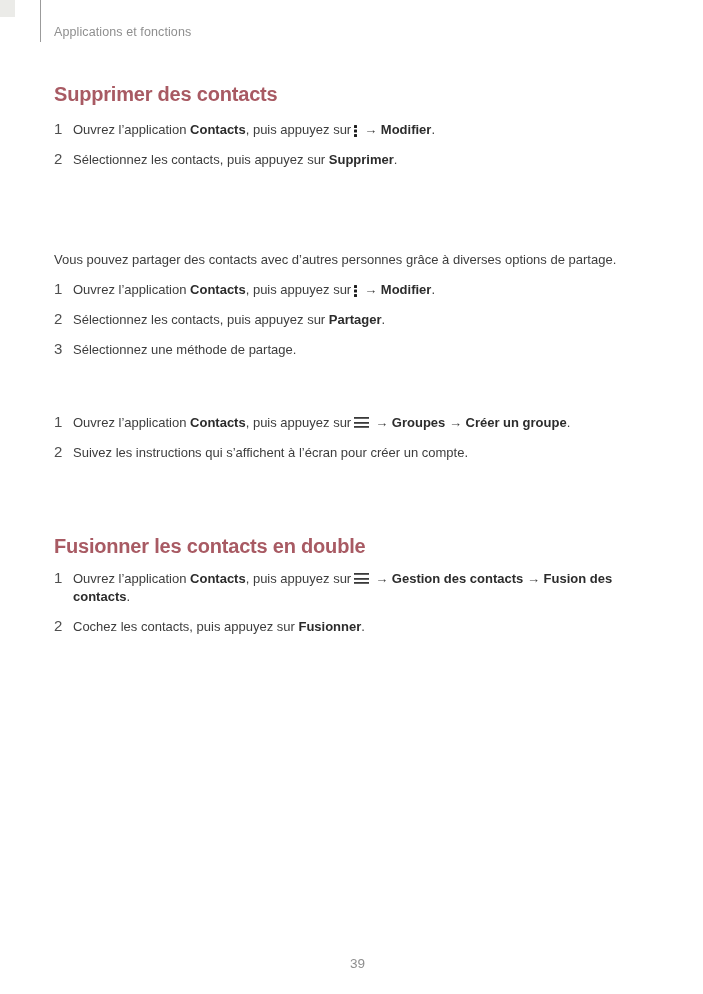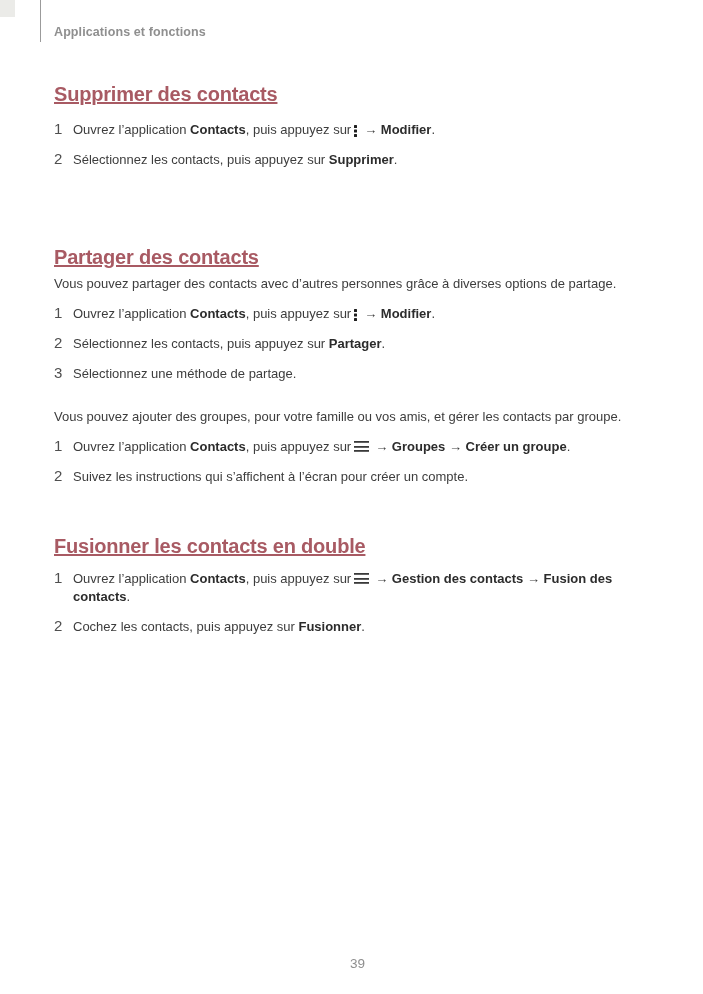--- a/index.html
+++ b/index.html
@@ -25,34 +25,33 @@
     background:#ebebe8;
   }
   .header-rule{
     position:absolute;left:40px;top:0;width:1px;height:42px;
     background:#9b9b9b;
   }
   .running-header{
     position:absolute;left:54px;top:25px;
     font-size:12.5px;line-height:14px;color:var(--muted);
     letter-spacing:0.1px;
-    font-weight:bold;
   }
   .content{
     position:absolute;left:54px;right:44px;top:0;bottom:0;
   }
   .section{position:absolute;left:0;right:0;}
   .section.pos-1{top:82px;}
   .section.pos-2{top:245px;}
   .section.pos-3{top:402px;}
   .section.pos-4{top:534px;}
   .section-title{
     margin:0;
     font-size:20px;line-height:24px;font-weight:700;
-    letter-spacing:-0.2px;color:var(--heading);text-decoration:underline;
+    letter-spacing:-0.2px;color:var(--heading);
   }
   .intro{margin:6px 0 0;font-size:13px;line-height:18px;}
   .steps{list-style:none;margin:11px 0 0;padding:0;}
   .section.no-intro .steps{margin-top:14px;}
   .step{display:flex;align-items:baseline;}
   .step + .step{margin-top:11px;}
   .step-num{
     flex:0 0 19px;
     font-size:15px;line-height:18px;color:var(--num);
   }
@@ -93,40 +92,38 @@
     <span class="step-num">1</span>
     <span class="step-body"><span>Ouvrez l’application </span><span class="b">Contacts</span><span>, puis appuyez sur</span><span class="icon more-vertical"></span><span>→ </span><span class="b">Modifier</span><span>.</span></span>
   </li>
           <li class="step">
     <span class="step-num">2</span>
     <span class="step-body"><span>Sélectionnez les contacts, puis appuyez sur </span><span class="b">Supprimer</span><span>.</span></span>
   </li>
         </ol>
   </section>
       <section class="section pos-2">
-    <h1 class="section-title">Partager des contacts</h1>
     <p class="intro"><span>Vous pouvez partager des contacts avec d’autres personnes grâce à diverses options de partage.</span></p>
     <ol class="steps">
           <li class="step">
     <span class="step-num">1</span>
     <span class="step-body"><span>Ouvrez l’application </span><span class="b">Contacts</span><span>, puis appuyez sur</span><span class="icon more-vertical"></span><span>→ </span><span class="b">Modifier</span><span>.</span></span>
   </li>
           <li class="step">
     <span class="step-num">2</span>
     <span class="step-body"><span>Sélectionnez les contacts, puis appuyez sur </span><span class="b">Partager</span><span>.</span></span>
   </li>
           <li class="step">
     <span class="step-num">3</span>
     <span class="step-body"><span>Sélectionnez une méthode de partage.</span></span>
   </li>
         </ol>
 
   </section>
       <section class="section pos-3">
-    <p class="intro"><span>Vous pouvez ajouter des groupes, pour votre famille ou vos amis, et gérer les contacts par groupe.</span></p>
     <ol class="steps">
           <li class="step">
     <span class="step-num">1</span>
     <span class="step-body"><span>Ouvrez l’application </span><span class="b">Contacts</span><span>, puis appuyez sur</span><span class="icon menu"></span><span>→ </span><span class="b">Groupes</span><span> → </span><span class="b">Créer un groupe</span><span>.</span></span>
   </li>
           <li class="step">
     <span class="step-num">2</span>
     <span class="step-body"><span>Suivez les instructions qui s’affichent à l’écran pour créer un compte.</span></span>
   </li>
         </ol>

